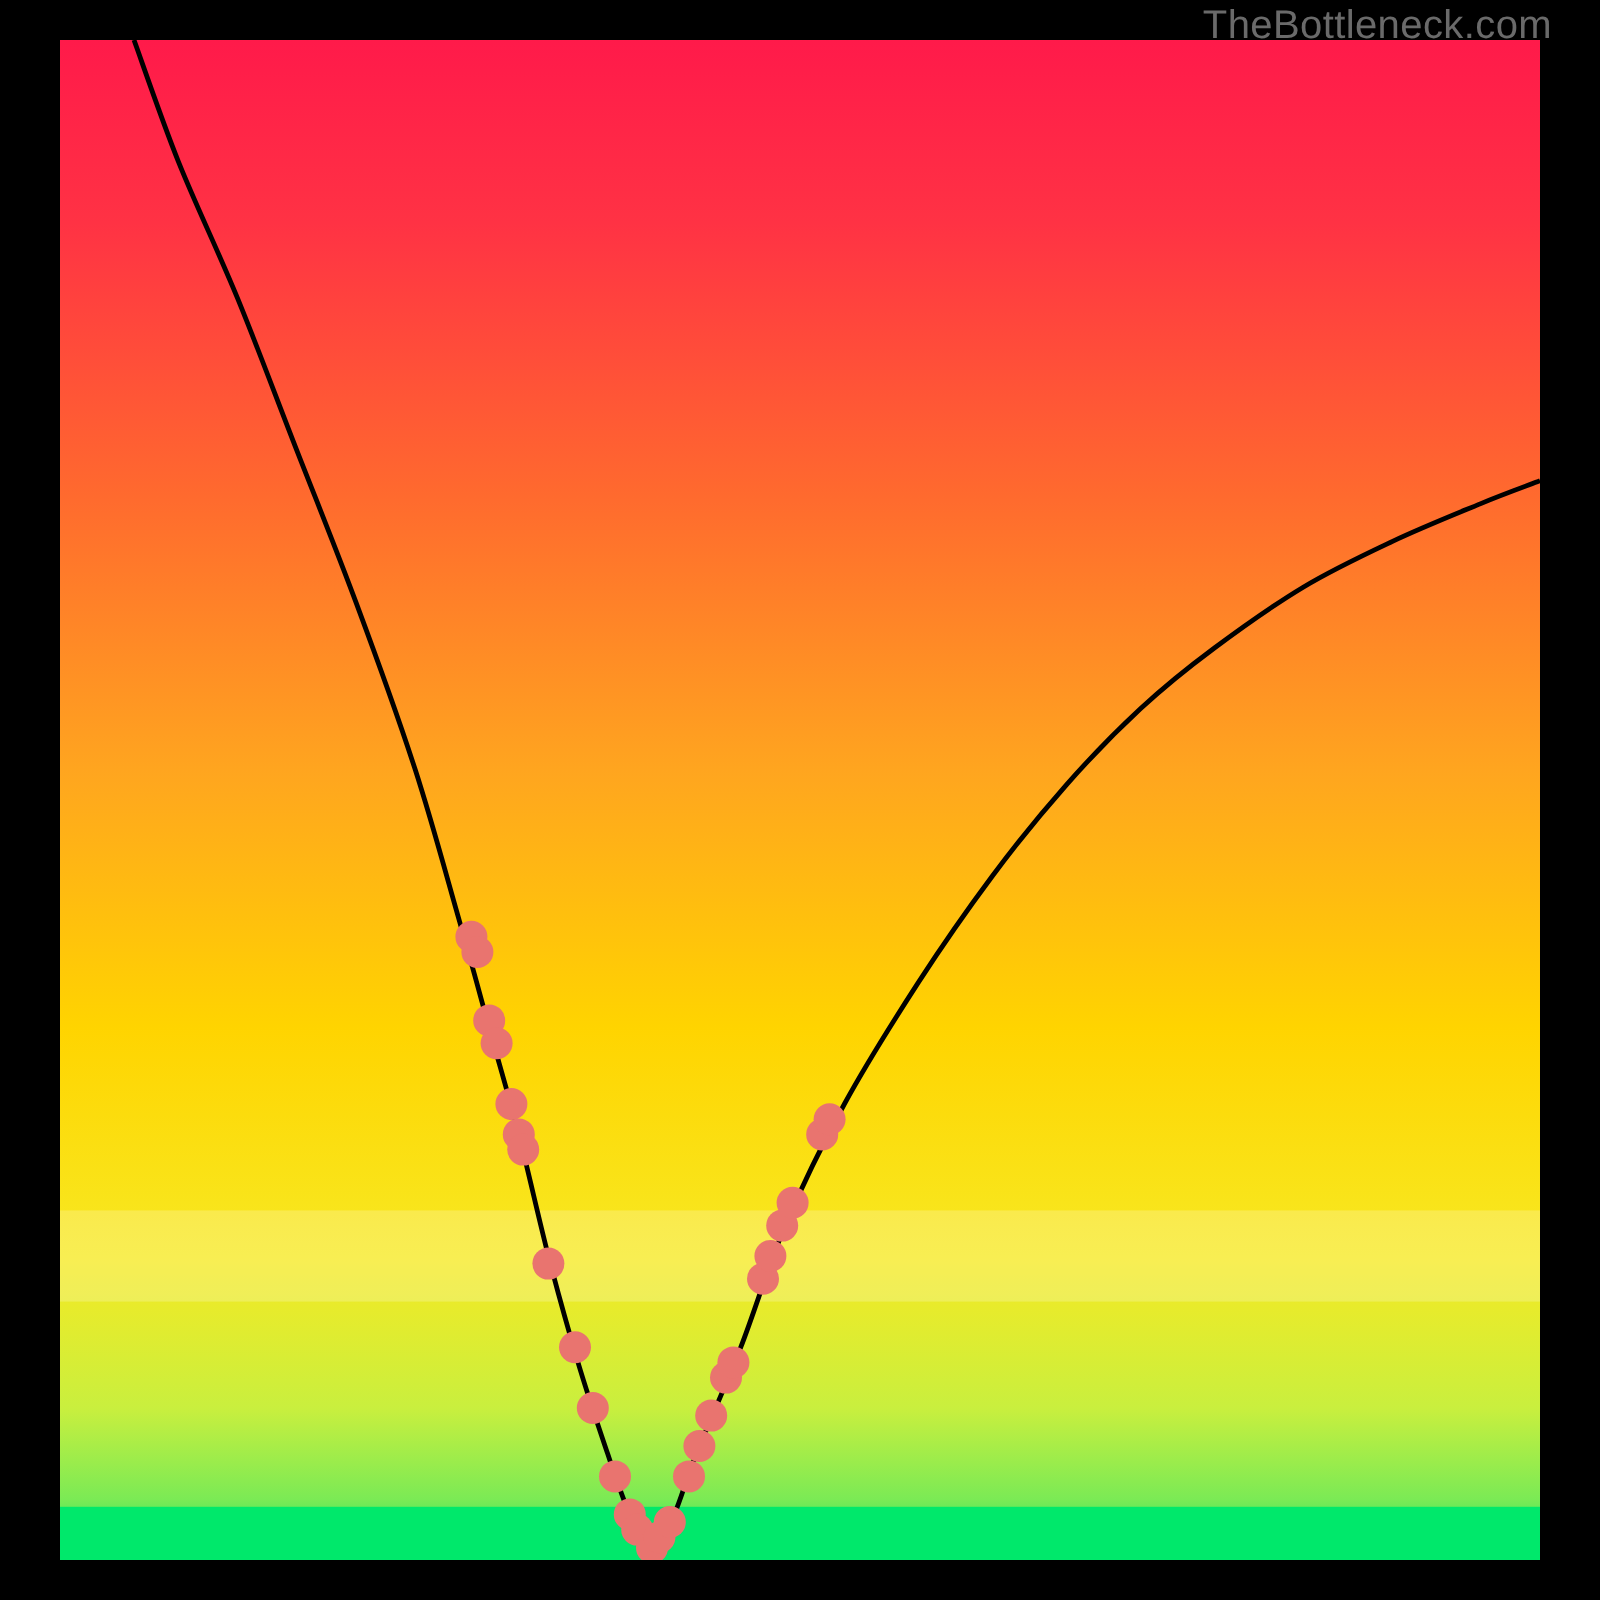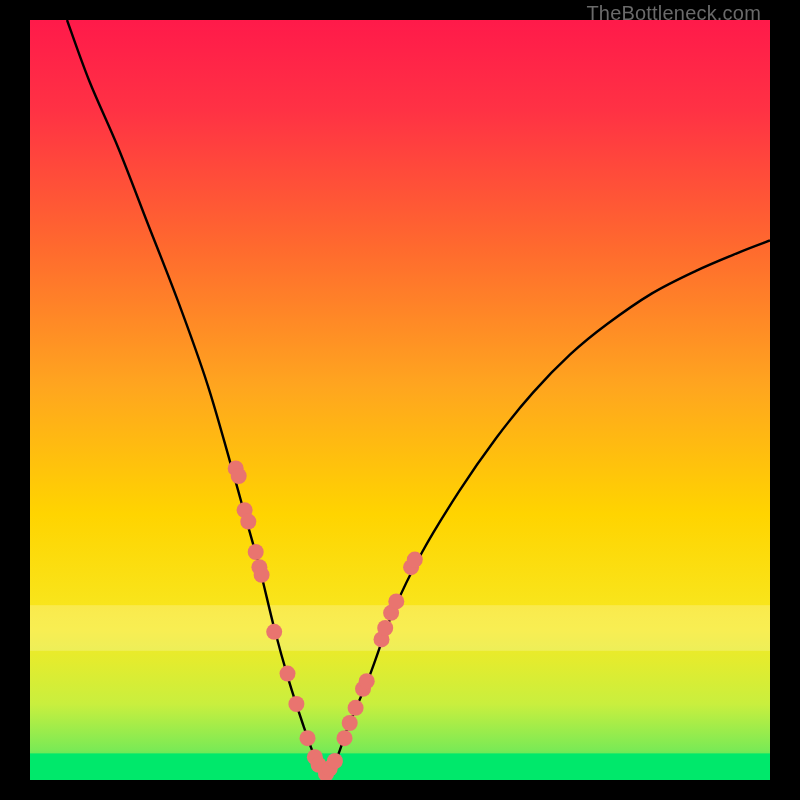--- a/index.html
+++ b/index.html
@@ -22,21 +22,21 @@
   .plot-area {
     position: absolute;
     left: 0;
     top: 0;
     width: 740px;
     height: 760px;
   }
   .watermark {
     position: absolute;
     top: 2px;
-    right: 39px;
+    right: 24px;
     color: #6a6a6a;
     font-size: 20px;
     font-weight: 500;
     letter-spacing: 0.2px;
     font-family: Arial, Helvetica, sans-serif;
   }
 </style>
 </head>
 <body>
 

